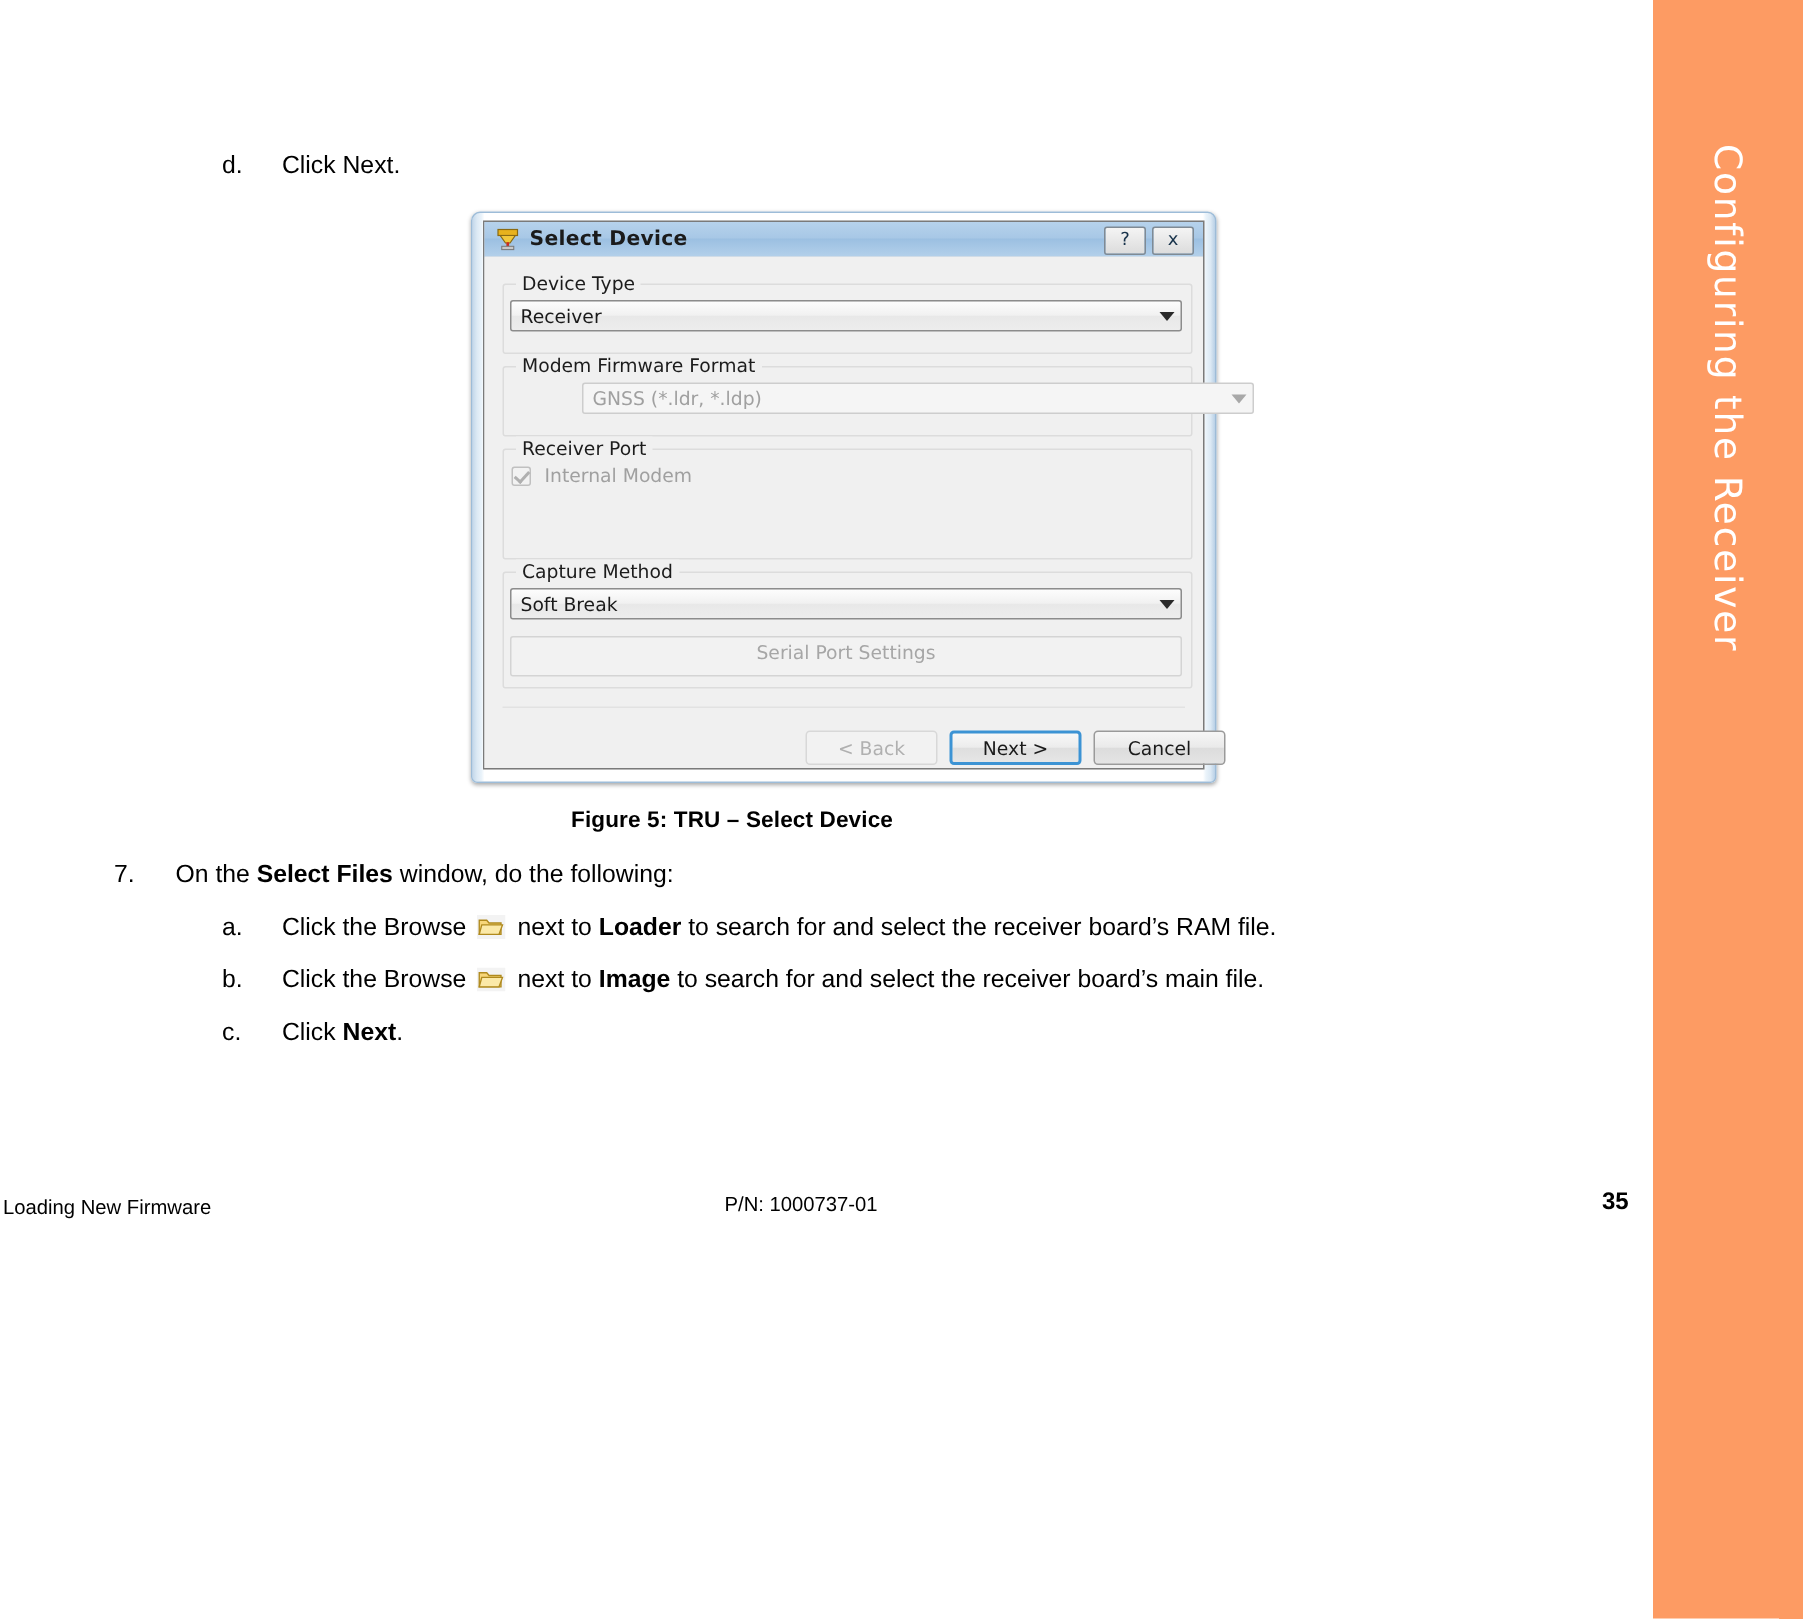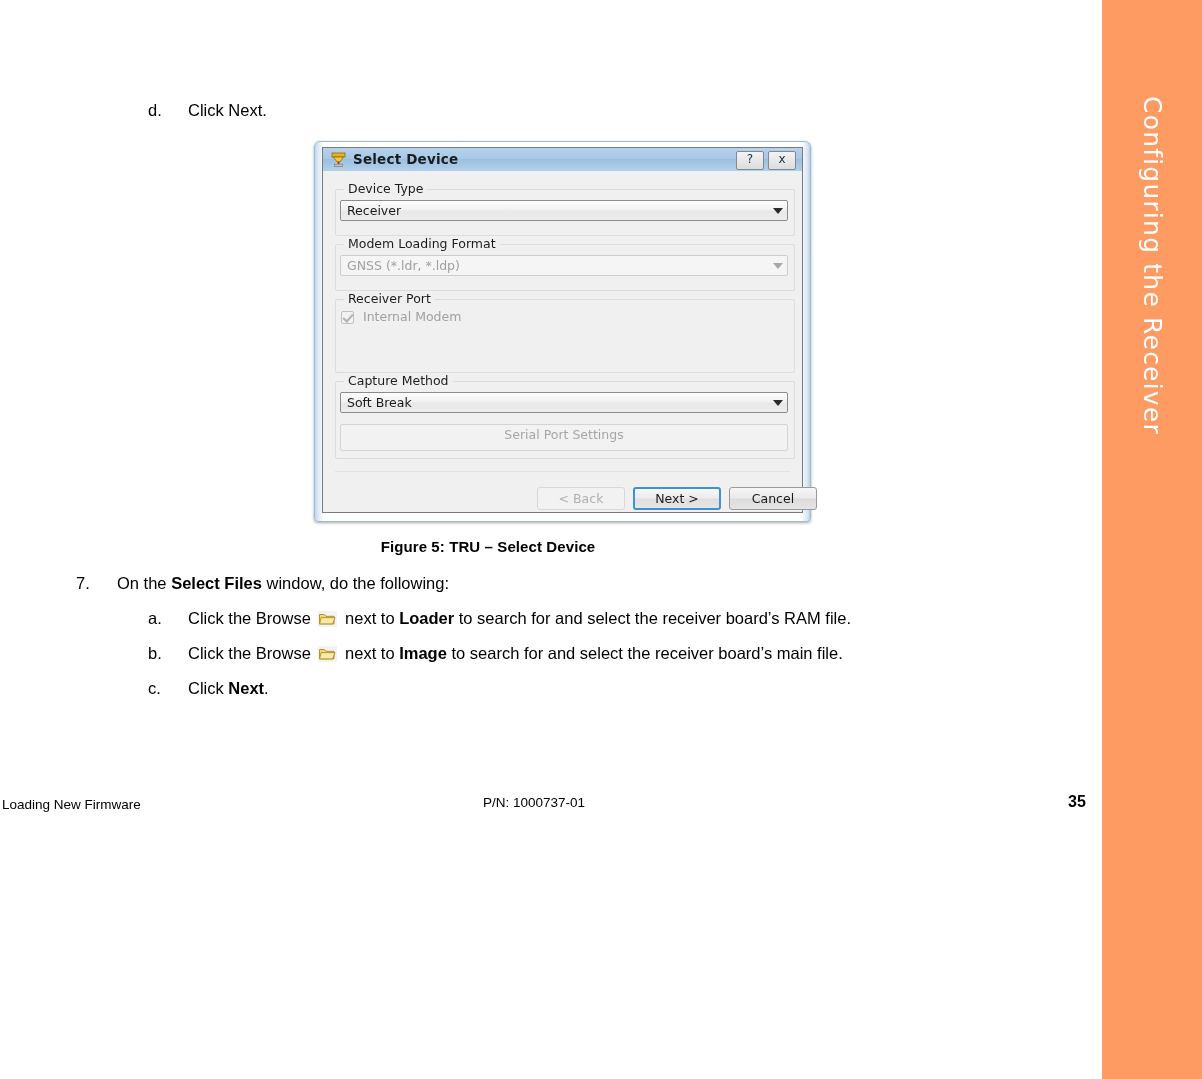--- a/index.html
+++ b/index.html
@@ -149,20 +149,21 @@
   .combo{
     position:absolute;height:21px;
     box-sizing:border-box;
     background:linear-gradient(to bottom,#fdfdfd 0%,#f1f1f1 48%,#e8e8e8 52%,#ededed 100%);
     border:1px solid #8c8c8c;
     border-radius:2px;
   }
   .combo.disabled{
     background:#f5f5f5;
     border:1px solid #cdcdcd;
+    margin-left:48px;
   }
   .combo .ctext{
     position:absolute;left:6px;top:2px;
     font-size:12.5px;color:#1a1a1a;
     font-family:"DejaVu Sans",sans-serif;
     white-space:nowrap;
   }
   .combo.disabled .ctext{color:#a0a0a0;}
   .combo .arrow{
     position:absolute;right:4px;top:7px;
@@ -255,21 +256,21 @@
 
         <div class="groupbox" style="left:12px;top:18px;width:458px;height:45px;">
           <span class="gb-title">Device Type</span>
         </div>
         <div class="combo" style="left:17px;top:29px;width:448px;">
           <span class="ctext">Receiver</span>
           <span class="arrow"></span>
         </div>
 
         <div class="groupbox" style="left:12px;top:73px;width:458px;height:45px;">
-          <span class="gb-title">Modem Loading Format</span>
+          <span class="gb-title">Modem Firmware Format</span>
         </div>
         <div class="combo disabled" style="left:17px;top:84px;width:448px;">
           <span class="ctext">GNSS (*.ldr, *.ldp)</span>
           <span class="arrow"></span>
         </div>
 
         <div class="groupbox" style="left:12px;top:128px;width:458px;height:72px;">
           <span class="gb-title">Receiver Port</span>
         </div>
         <div class="cbx-row" style="left:18px;top:139px;width:200px;">

